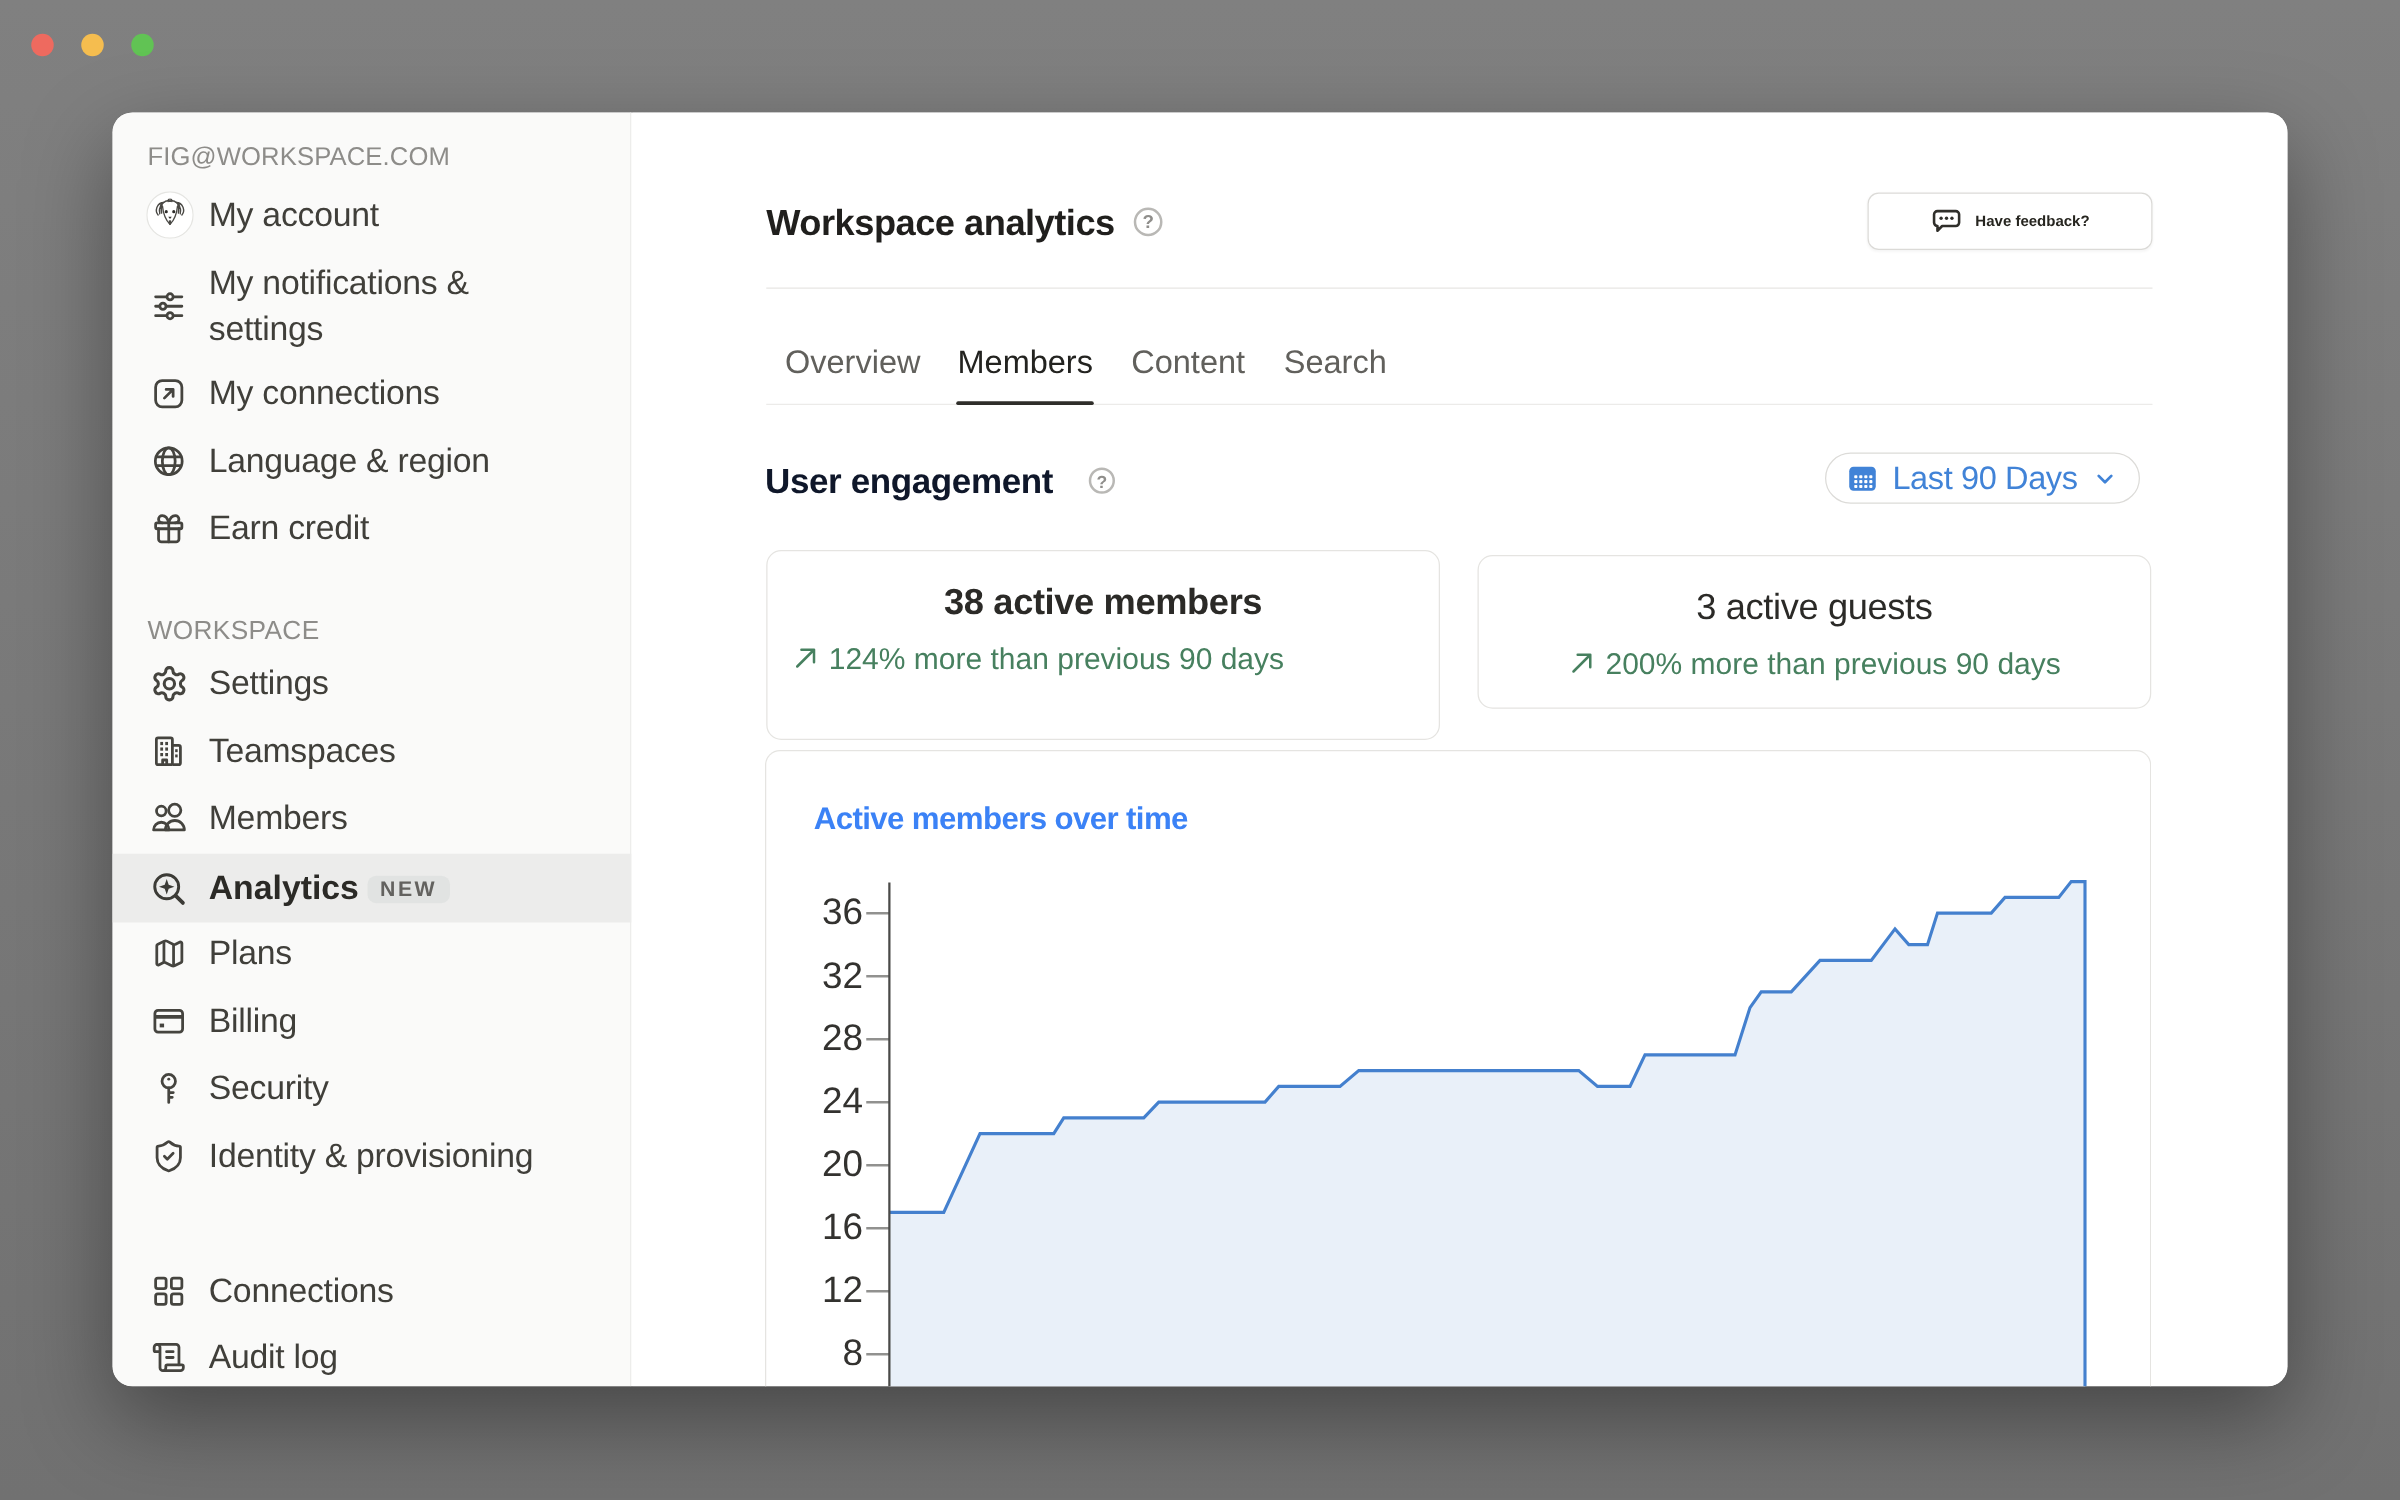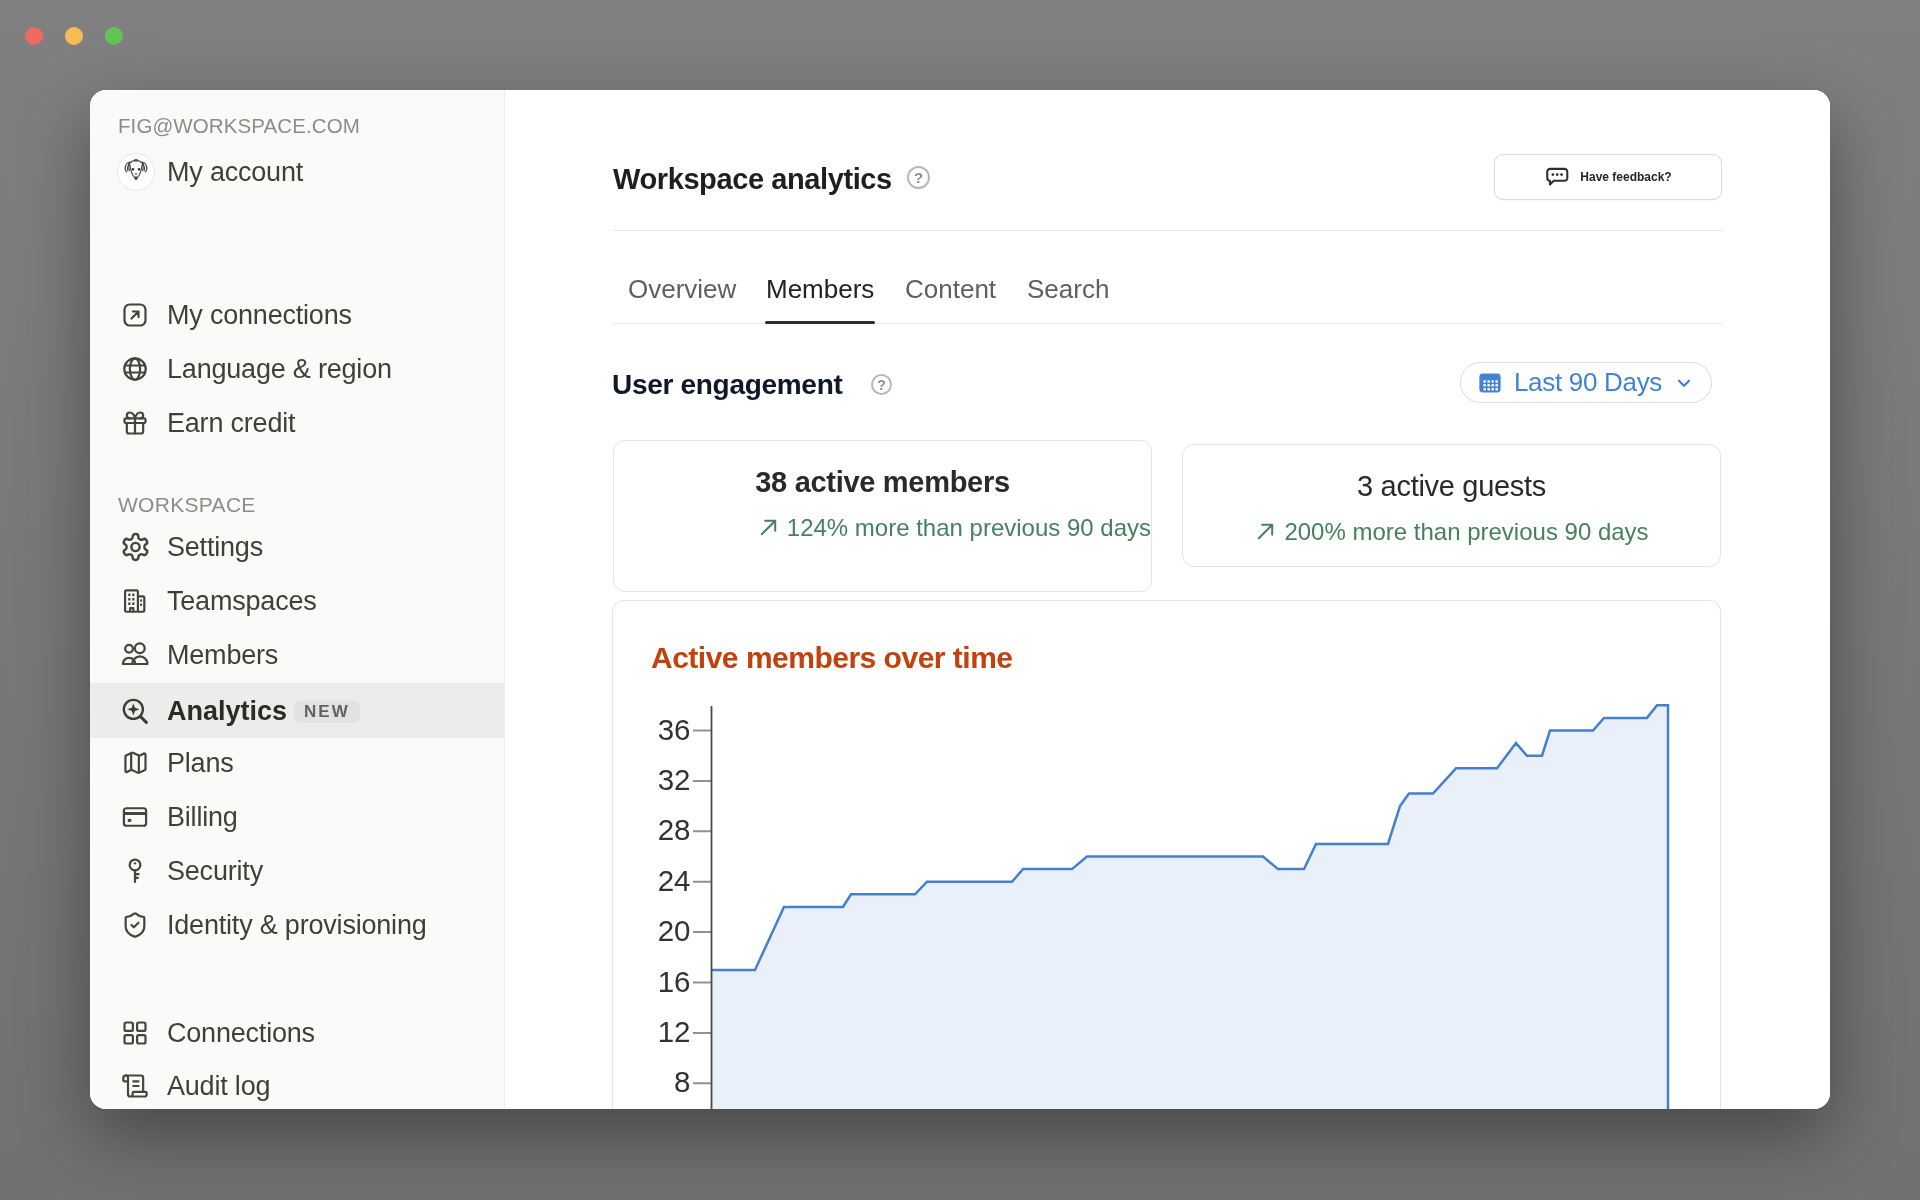--- a/index.html
+++ b/index.html
@@ -36,20 +36,33 @@
     <path d="M19 26.5 C18.3 25.5 18.2 24.8 18.5 23.8 M19 26.5 C19.7 25.5 19.8 24.8 19.5 23.8"></path>
    </g>
    <circle cx="16" cy="16.3" r="1.25" fill="#2e2d2a"></circle>
    <circle cx="22" cy="16.3" r="1.25" fill="#2e2d2a"></circle>
    <path d="M17.6 20.4 L20.4 20.4 L19 22.2 Z" fill="#2e2d2a"></path>
   </svg>
  </div>
  <div class="slab">My account</div>
 </div>
 
+<div class="srow" style="top:111px;height:88px">
+ <div class="sico">
+          <svg viewBox="0 0 24 24" fill="none" stroke="#45443f" stroke-width="1.9" stroke-linecap="round">
+  <path d="M3 5.5h7.2M15.4 5.5H21"></path>
+            <circle cx="12.9" cy="5.5" r="2.1"></circle>
+  <path d="M3 12h2.3M10.5 12H21"></path>
+            <circle cx="8" cy="12" r="2.1"></circle>
+  <path d="M3 18.5h7.2M15.4 18.5H21"></path>
+            <circle cx="12.9" cy="18.5" r="2.1"></circle>
+ </svg>
+        </div>
+ <div class="slab" style="line-height:37px">My notifications &amp;<br>settings</div>
+</div>
 
 <div class="srow" style="top:198px">
  <div class="sico">
           <svg viewBox="0 0 24 24" fill="none" stroke="#45443f" stroke-width="1.9" stroke-linecap="round" stroke-linejoin="round">
   <rect x="3" y="3" width="18" height="18" rx="4.5"></rect>
             <path d="M9 15 15 9M10.2 9H15v4.8"></path>
  </svg>
         </div>
  <div class="slab">My connections</div>
 </div>
@@ -247,35 +260,35 @@
           </g>
  </svg>
  <span style="font-size:26px;color:#4183d7;letter-spacing:-.3px">Last 90 Days</span>
  <svg viewBox="0 0 24 24" style="width:22px;height:22px" fill="none" stroke="#4183d7" stroke-width="2.4" stroke-linecap="round" stroke-linejoin="round">
           <path d="M6.5 9.5 12 15l5.5-5.5"></path>
         </svg>
 </div>
 
 <div class="abs" style="left:107px;top:350px;width:539px;height:152px;border:1.5px solid #e5e4e1;border-radius:12px">
  <div style="position:absolute;left:0;width:100%;top:25px;text-align:center;font-size:29px;font-weight:700;letter-spacing:-.3px;color:#2b2a27">38 active members</div>
- <div style="position:absolute;left:0;width:100%;top:73px;text-align:right;padding-left:19px;font-size:24px;color:#47805f">
+ <div style="position:absolute;left:0;width:100%;top:73px;text-align:left;padding-left:19px;font-size:24px;color:#47805f">
   <svg viewBox="0 0 24 24" style="width:23px;height:23px;vertical-align:-3px;margin-right:7px" fill="none" stroke="#47805f" stroke-width="2.1" stroke-linecap="round" stroke-linejoin="round">
             <path d="M5 19 19 5M8.5 5H19v10.5"></path>
           </svg>124% more than previous 90 days</div>
 </div>
 <div class="abs" style="left:676px;top:354px;width:539px;height:123px;border:1.5px solid #e5e4e1;border-radius:12px">
  <div style="position:absolute;left:0;width:100%;top:25px;text-align:center;font-size:29px;font-weight:400;letter-spacing:-.3px;color:#2b2a27">3 active guests</div>
  <div style="position:absolute;left:0;width:100%;top:73px;text-align:center;font-size:24px;color:#47805f">
   <svg viewBox="0 0 24 24" style="width:23px;height:23px;vertical-align:-3px;margin-right:7px" fill="none" stroke="#47805f" stroke-width="2.1" stroke-linecap="round" stroke-linejoin="round">
             <path d="M5 19 19 5M8.5 5H19v10.5"></path>
           </svg>200% more than previous 90 days</div>
 </div>
 
 <div class="abs" style="left:106px;top:510px;width:1109px;height:530px;border:1.5px solid #e5e4e1;border-radius:12px 12px 0 0;border-bottom:none">
- <div style="position:absolute;left:38px;top:40px;font-size:30px;font-weight:700;letter-spacing:-.5px;color:#c2410c">Active members over time</div>
+ <div style="position:absolute;left:38px;top:40px;font-size:25px;font-weight:700;letter-spacing:-.5px;color:#3b82f6">Active members over time</div>
  <svg viewBox="0 0 1109 519" style="position:absolute;left:0;top:0;width:1109px;height:519px">
   <path d="M98.5,519 L98.5,368.9 L142,368.9 L171,305.9 L230,305.9 L238,293.3 L302,293.3 L314,280.7 L399,280.7 L410,268.1 L459,268.1 L474,255.5 L650,255.5 L665,268.1 L691,268.1 L703,242.9 L775,242.9 L787,205.1 L796,192.5 L820,192.5 L843,167.3 L884,167.3 L903,142.1 L914,154.7 L929,154.7 L937,129.5 L980,129.5 L991,116.9 L1034,116.9 L1044,104.3 L1055,104.3 L1055,519 Z" fill="#e9f0f9"></path>
   <path d="M98.5,368.9 L142,368.9 L171,305.9 L230,305.9 L238,293.3 L302,293.3 L314,280.7 L399,280.7 L410,268.1 L459,268.1 L474,255.5 L650,255.5 L665,268.1 L691,268.1 L703,242.9 L775,242.9 L787,205.1 L796,192.5 L820,192.5 L843,167.3 L884,167.3 L903,142.1 L914,154.7 L929,154.7 L937,129.5 L980,129.5 L991,116.9 L1034,116.9 L1044,104.3 L1055,104.3 L1055,519" fill="none" stroke="#4480ce" stroke-width="2.5"></path>
   <g stroke="#91918f" stroke-width="2">
             <path d="M80 129.5H98.5M80 180H98.5M80 230.3H98.5M80 280.7H98.5M80 331.1H98.5M80 381.5H98.5M80 431.9H98.5M80 482.3H98.5"></path>
           </g>
   <path d="M98.5 105V519" stroke="#4a4a48" stroke-width="1.8"></path>
   <g font-size="29.5" fill="#33322f" text-anchor="end" font-family="Liberation Sans">
    <text x="77.5" y="138.5">36</text>
             <text x="77.5" y="189">32</text>

